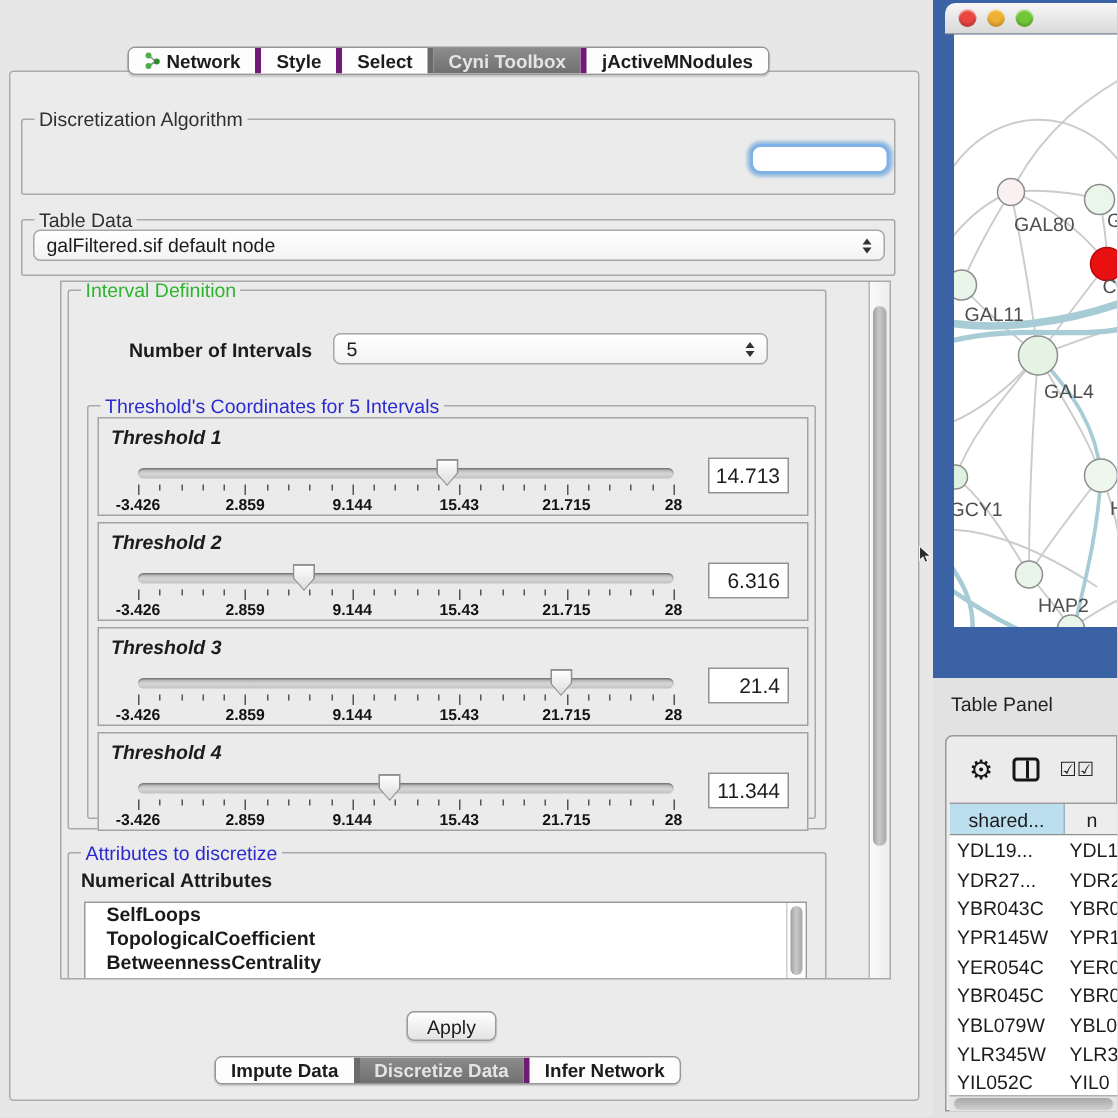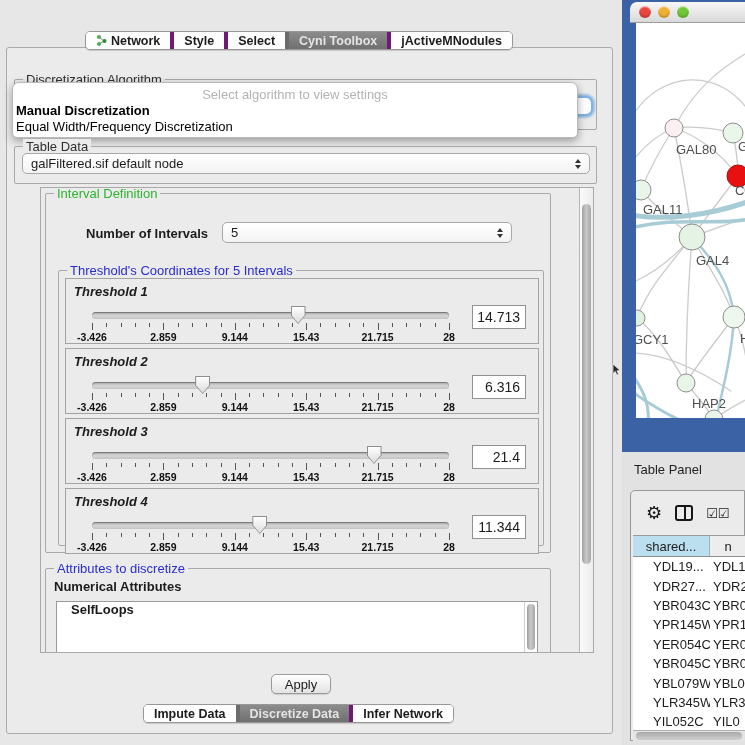--- a/index.html
+++ b/index.html
@@ -98,21 +98,21 @@
   .tp-toolbar{position:absolute;left:0;top:0;width:100%;height:44px;display:flex;align-items:center;gap:13px;padding-left:15px;}
   .gear{font-size:18px;color:#161616;line-height:1;}
   .split-ic{width:18px;height:16px;border:2px solid #161616;border-radius:3px;position:relative;}
   .split-ic::after{content:"";position:absolute;left:50%;top:0;width:2px;height:100%;background:#161616;}
   .checks{font-size:13px;color:#222;letter-spacing:0px;white-space:nowrap;}
   .tp-table{position:absolute;left:2px;top:44px;width:113px;height:195px;overflow:hidden;background:#fff;border-top:1px solid #9a9a9a;}
   .tp-hrow{display:flex;height:21px;border-bottom:1px solid #8f8f8f;font-size:13px;}
   .tp-h1{width:77px;background:#bcdfef;border-right:1px solid #9ab4c2;display:flex;align-items:center;justify-content:center;}
   .tp-h2{flex:1;background:#ededed;display:flex;align-items:center;justify-content:center;}
   .trow{display:flex;height:19.4px;align-items:center;font-size:13px;background:#fff;}
-  .tc1{width:77px;padding-left:20px;white-space:nowrap;overflow:hidden;}
+  .tc1{width:77px;padding-left:5px;white-space:nowrap;overflow:hidden;}
   .tc2{flex:1;padding-left:3px;white-space:nowrap;overflow:hidden;}
   .tp-hsb{position:absolute;left:2px;top:239px;width:113px;height:11px;background:#e4e4e4;border-top:1px solid #b0b0b0;}
   .tp-hsb .hthumb{position:absolute;left:3px;top:1px;width:106px;height:8px;border-radius:4px;
                   background:linear-gradient(#a8a8a8,#cfcfcf);}
 
   .cursor{left:612px;top:364px;width:10px;height:12px;}
   .net-label{font-family:"Liberation Sans","DejaVu Sans",sans-serif;}
 </style>
 </head>
 <body>
@@ -147,25 +147,20 @@
       <div class="seg">
         <span>jActiveMNodules</span>
       </div>
     </div>
 
   <div class="group" style="left:14px;top:79px;width:583px;height:51px;">
     <span class="gtitle" style="color:#2f2f2f;">Discretization Algorithm</span>
   </div>
   <div class="abs focus-frag"></div>
 
-  <div class="abs popup">
-    <div class="prompt">Select algorithm to view settings</div>
-    <div class="item b">Manual Discretization</div>
-    <div class="item">Equal Width/Frequency Discretization</div>
-  </div>
 
   <div class="group" style="left:14px;top:146px;width:583px;height:38px;">
     <span class="gtitle" style="color:#2f2f2f;">Table Data</span>
   </div>
   <div class="combo" style="left:22px;top:153px;width:568px;">
     <span>galFiltered.sif default node</span>
     <span class="arrows">
         <span class="tri-up"></span>
         <span class="tri-dn"></span>
       </span>
@@ -362,20 +357,22 @@
           </div>
       </div>
     </div>
 
     <div class="group" style="left:4px;top:380px;width:506px;height:100px;">
       <span class="gtitle g-blue">Attributes to discretize</span>
       <span class="attr-sub" style="position:absolute;left:8px;top:10px;">Numerical Attributes</span>
       <div class="attr-list">
         <div id="attrItems">
             <div class="attr-item">SelfLoops</div>
+            <div class="attr-item">TopologicalCoefficient</div>
+            <div class="attr-item">BetweennessCentrality</div>
           </div>
         <div class="attr-vsb">
             <div class="vsb-thumb"></div>
           </div>
       </div>
     </div>
 
     <div class="vsb-track">
       <div class="vsb-thumb" style="top:16px;height:360px;"></div>
     </div>

